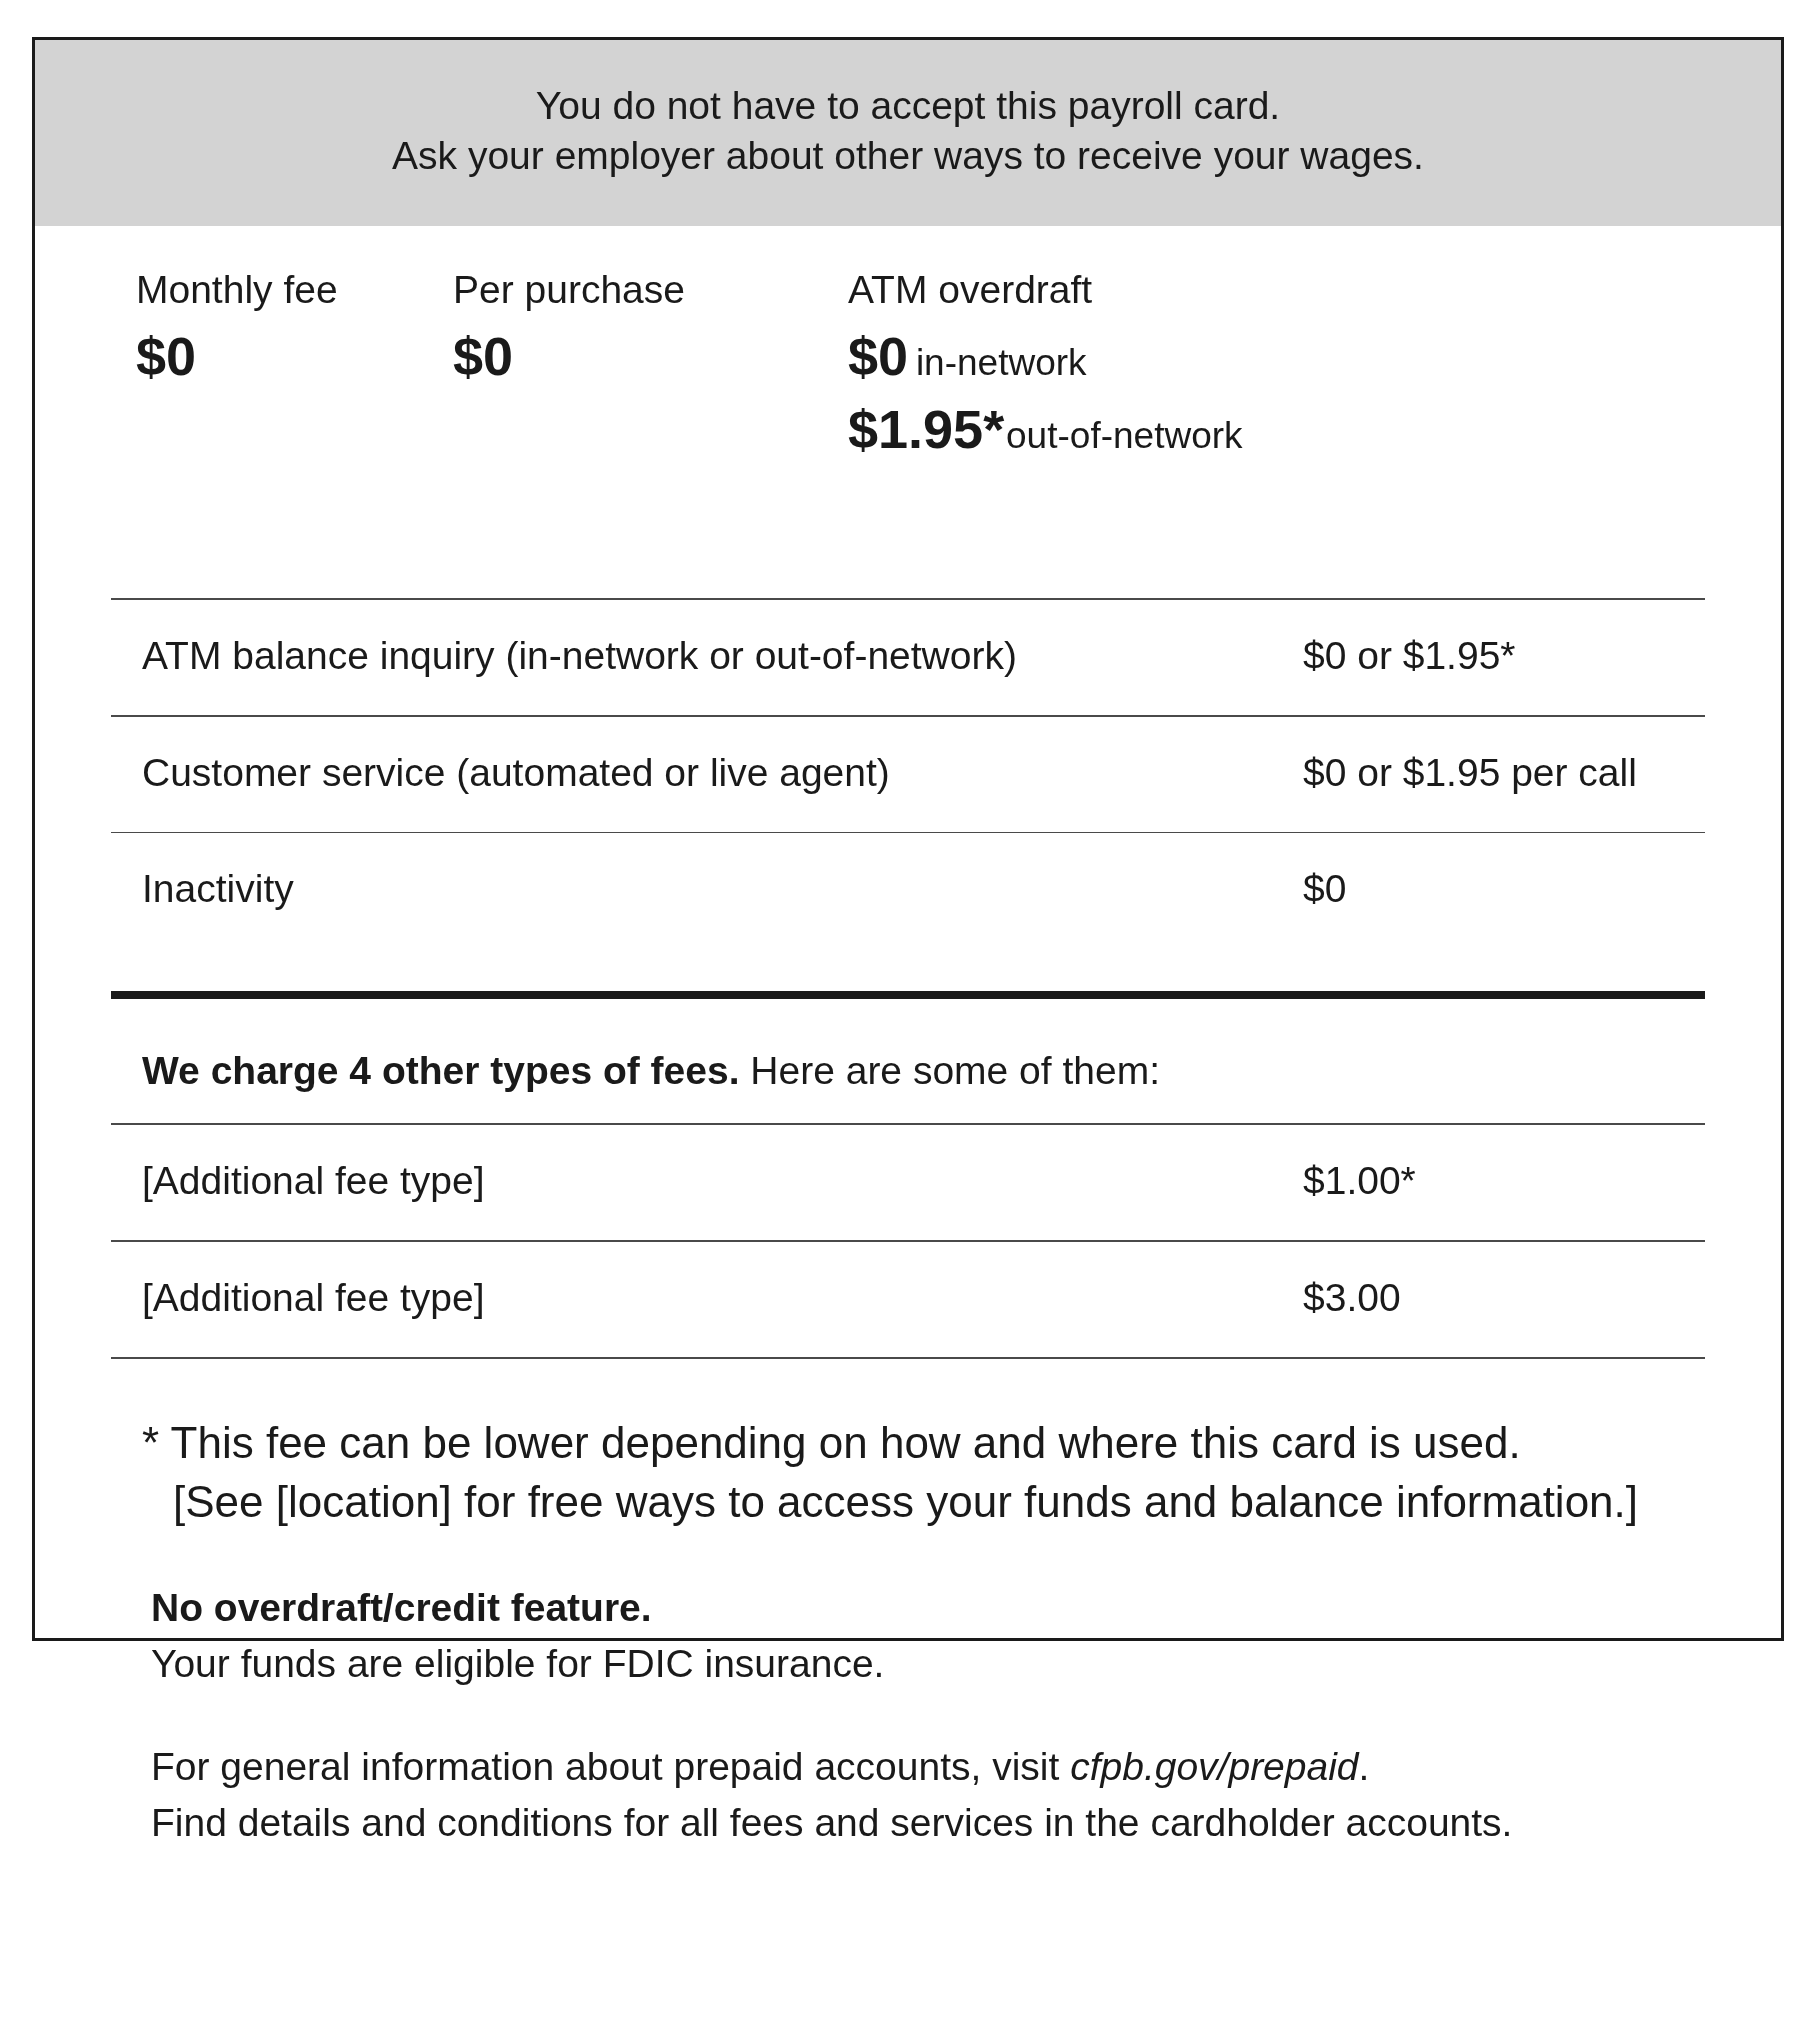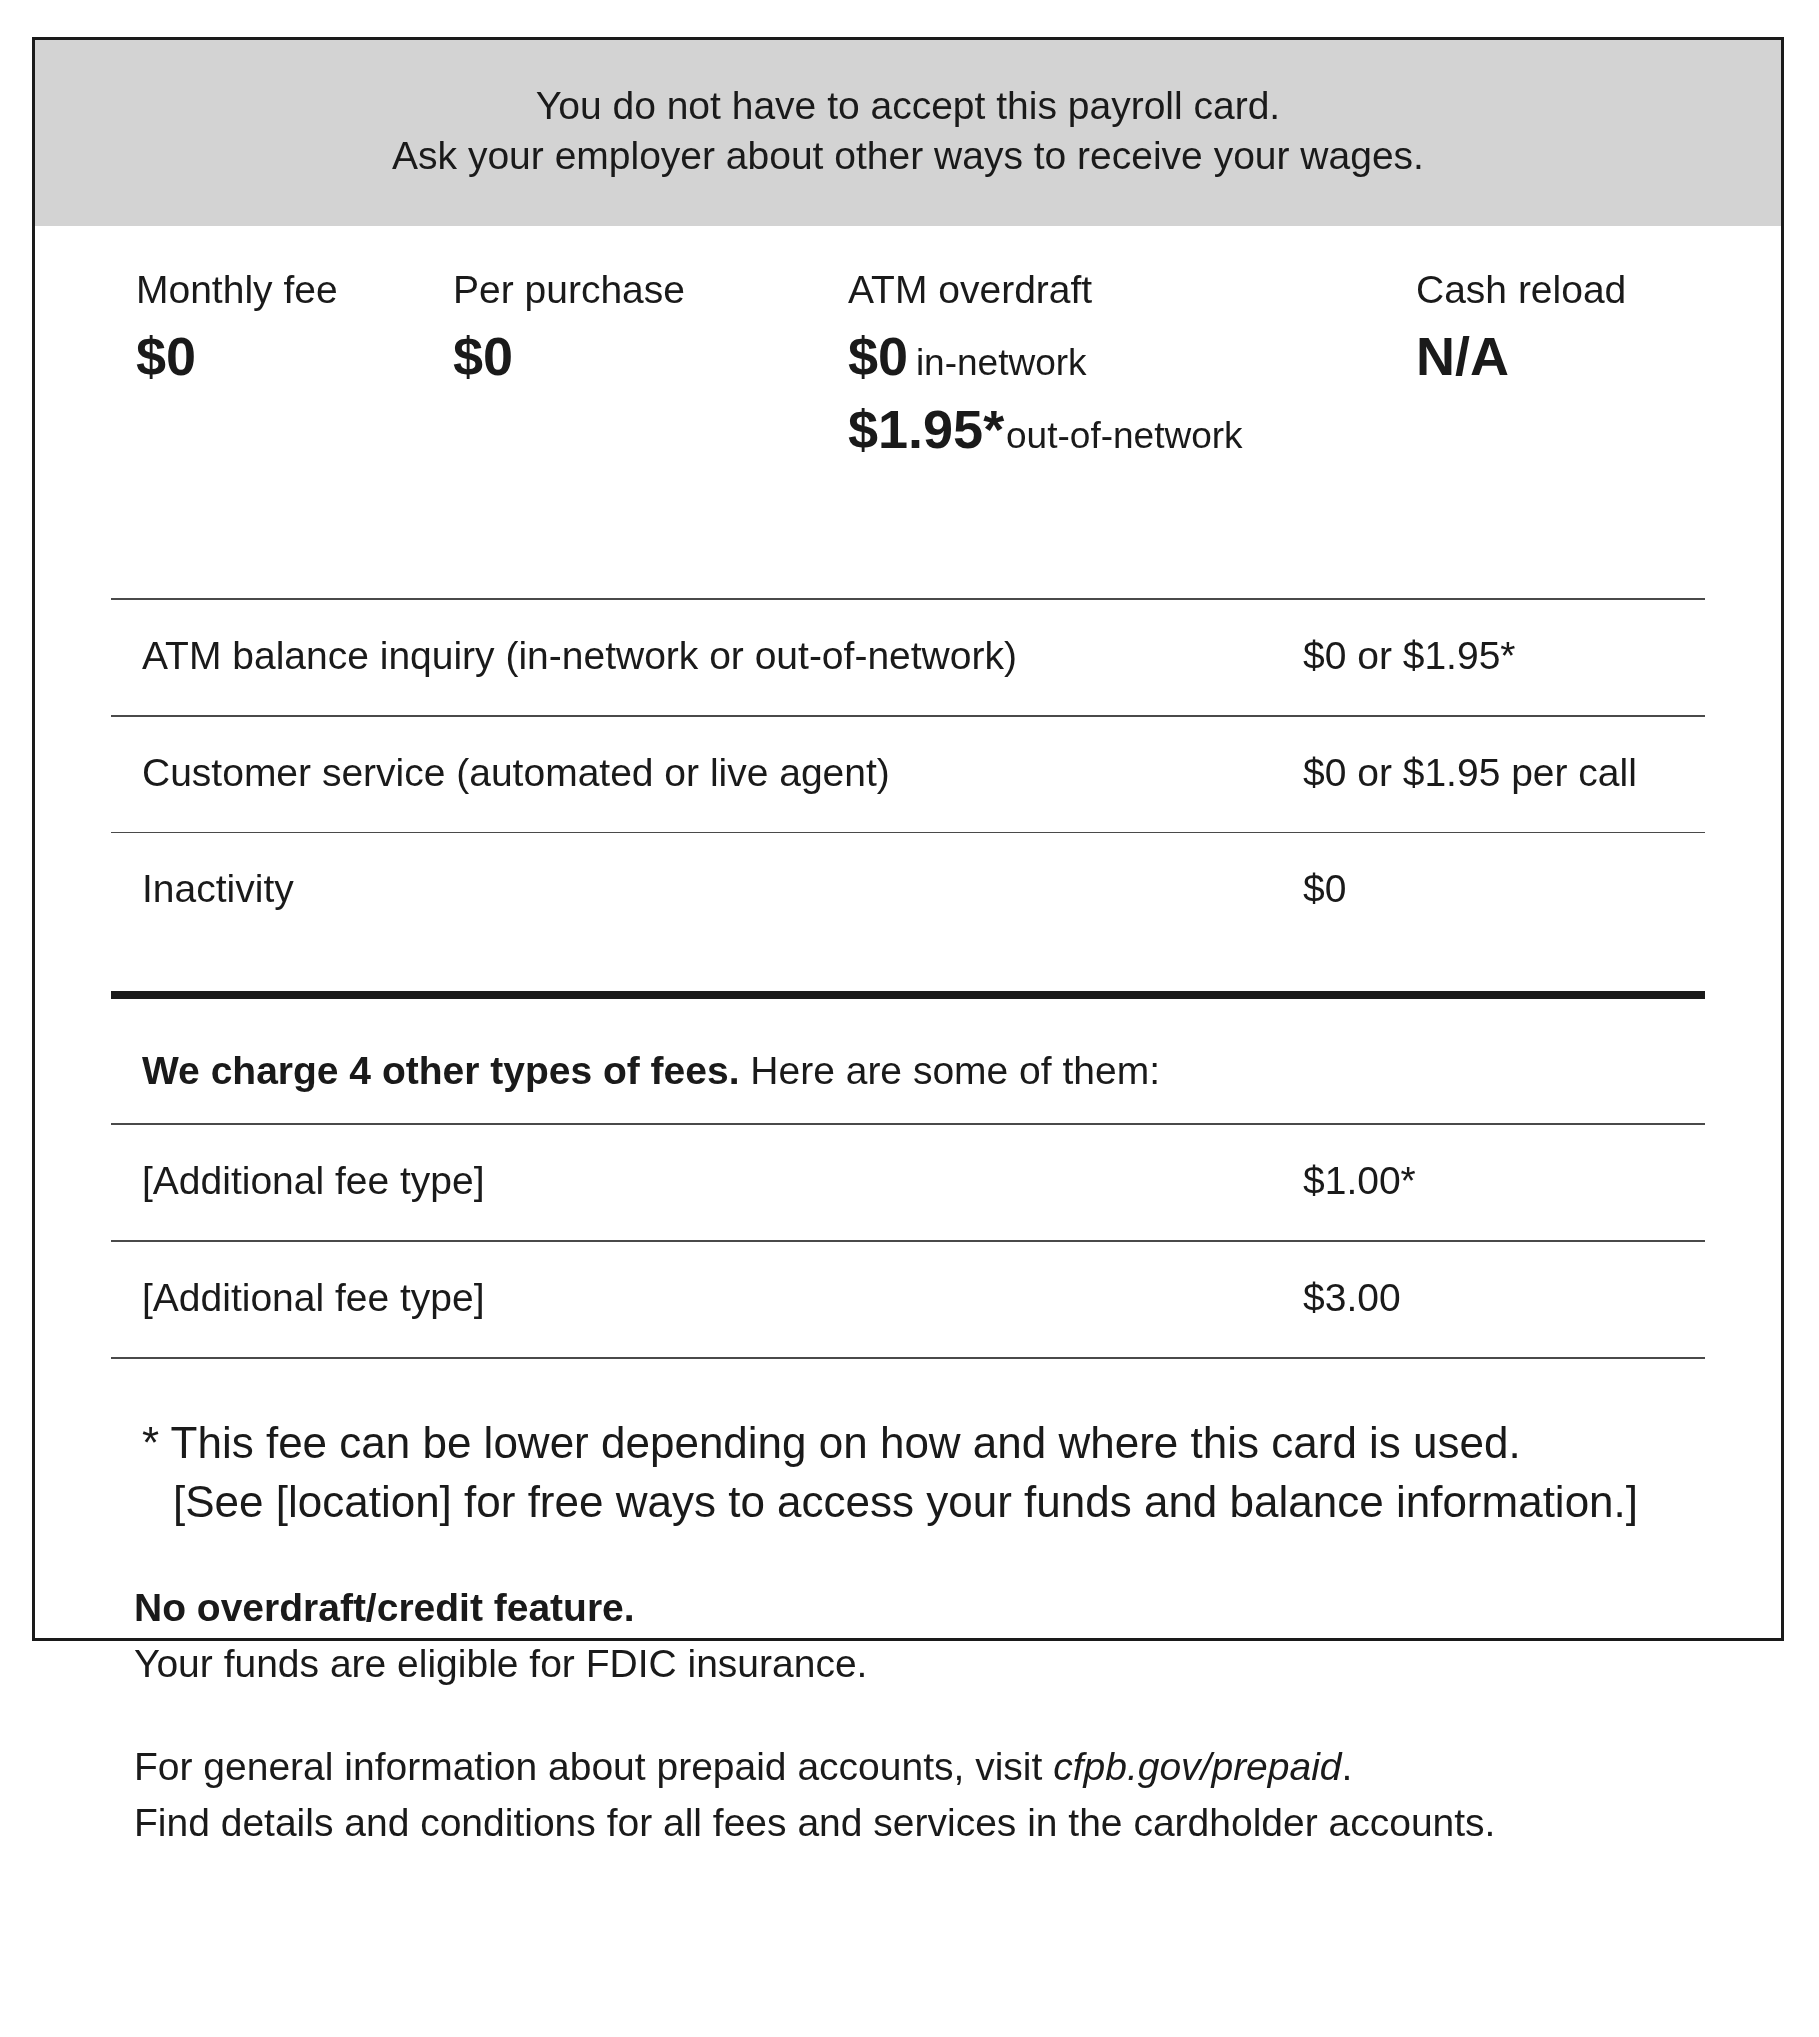--- a/index.html
+++ b/index.html
@@ -145,21 +145,21 @@
     margin-left: 31px;
     font-size: 44px;
     line-height: 1.35;
     color: #1a1a1a;
   }
   .footnote .indent {
     display: block;
     padding-left: 31px;
   }
   .closing {
-    margin-left: 23px;
+    margin-left: 40px;
     font-size: 39px;
     line-height: 1.35;
     color: #1a1a1a;
   }
   .closing .strong {
     font-weight: bold;
     margin-top: 50px;
   }
   .closing .line { margin-top: 3.9px; }
   .closing .gap { margin-top: 50px; }
@@ -193,24 +193,20 @@
         <div class="col col-atm">
           <div class="col-label">ATM overdraft</div>
           <div class="col-amount">
             <span>$0</span><span class="qual">in-network</span>
           </div>
           <div class="col-amount amount-second">
             <span>$1.95*</span><span class="qual-tight">out-of-network</span>
           </div>
         </div>
 
-        <div class="col col-reload">
-          <div class="col-label">Cash reload</div>
-          <div class="col-amount">N/A</div>
-        </div>
 
       </div>
 
       <div class="rows">
         <div class="rule-thin"></div>
 
         <div class="fee-row">
           <div class="name">ATM balance inquiry (in-network or out-of-network)</div>
           <div class="value">$0 or $1.95*</div>
         </div>

